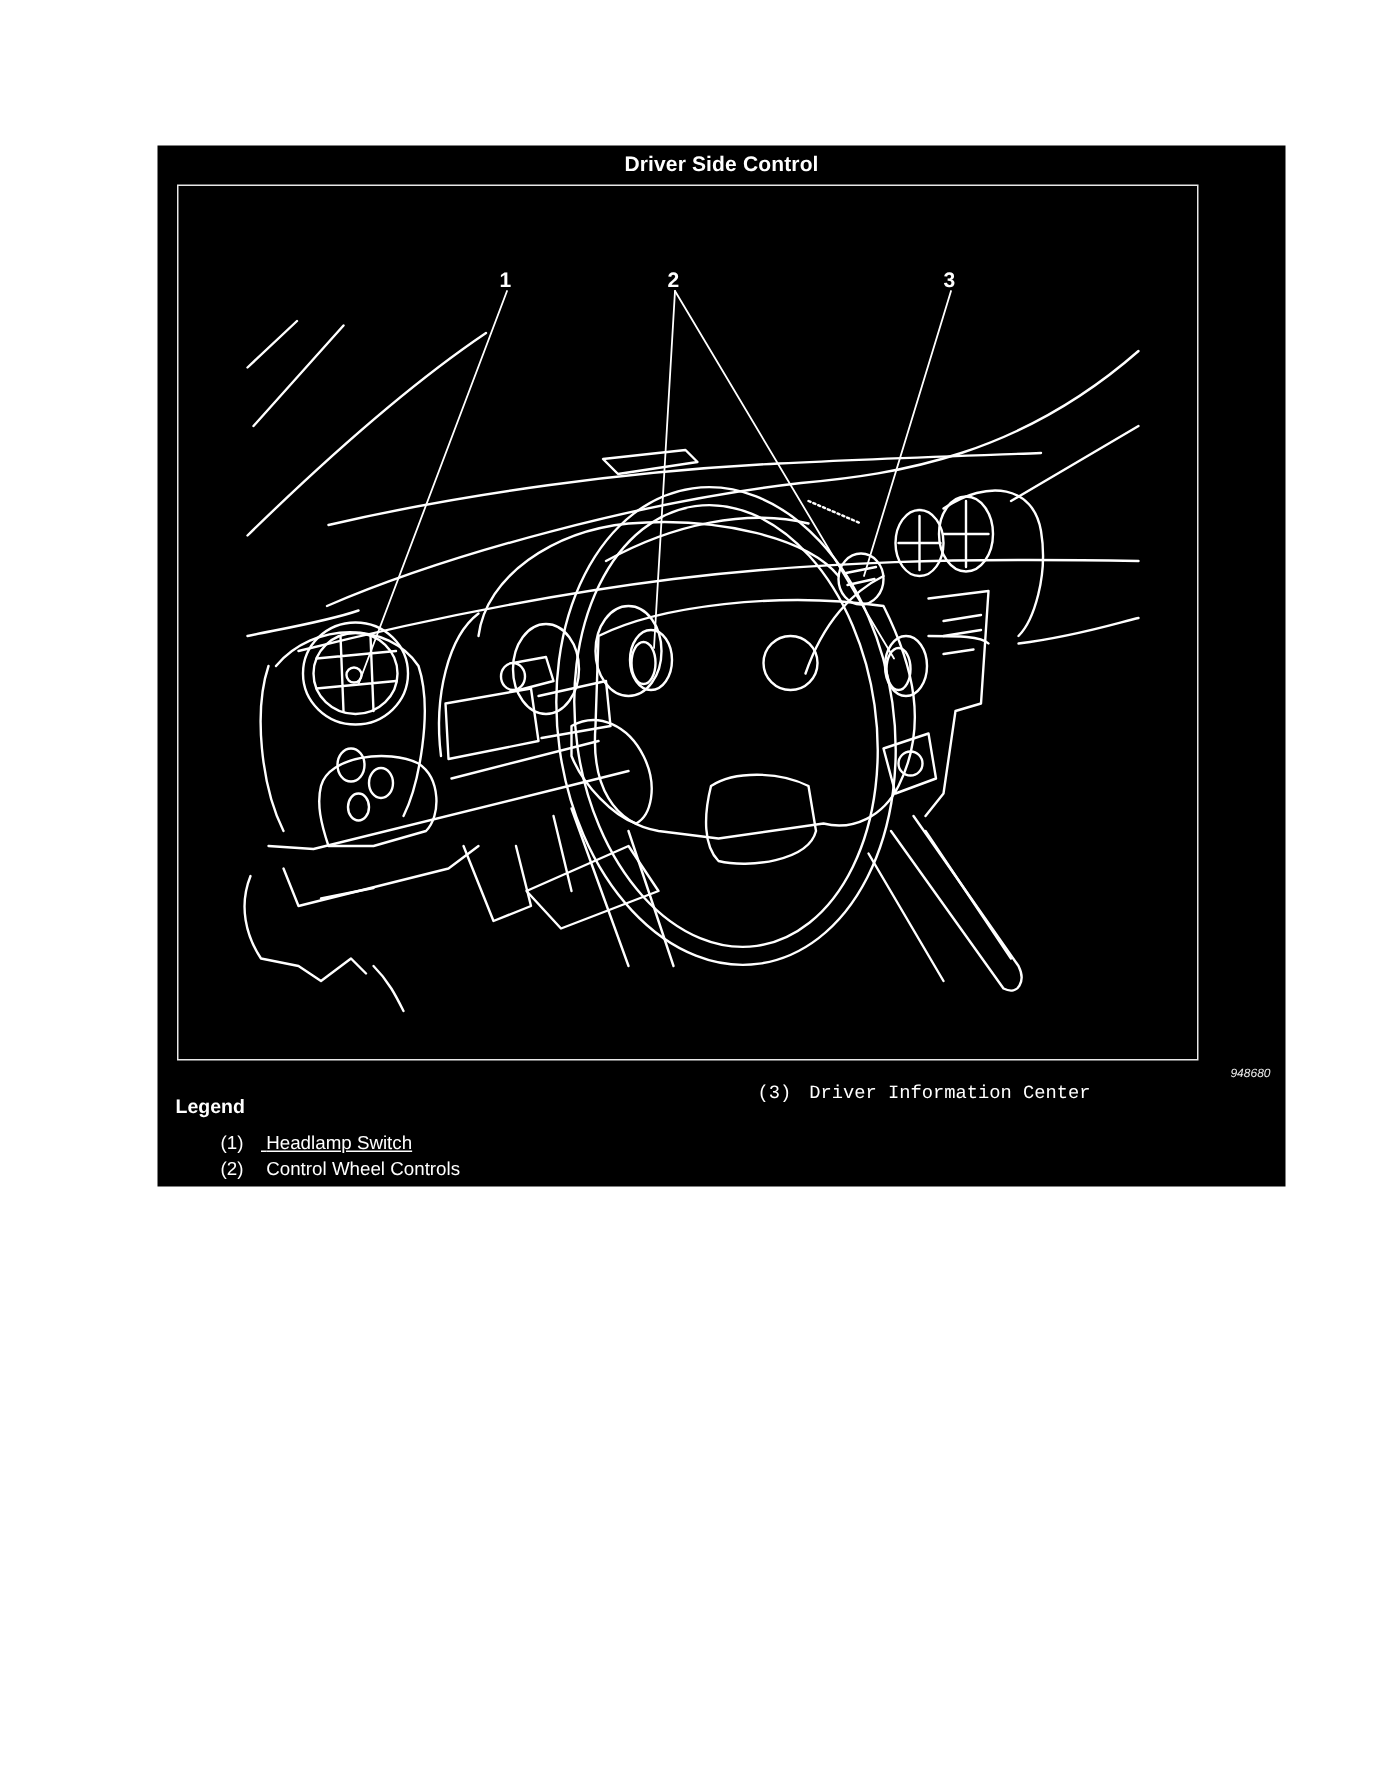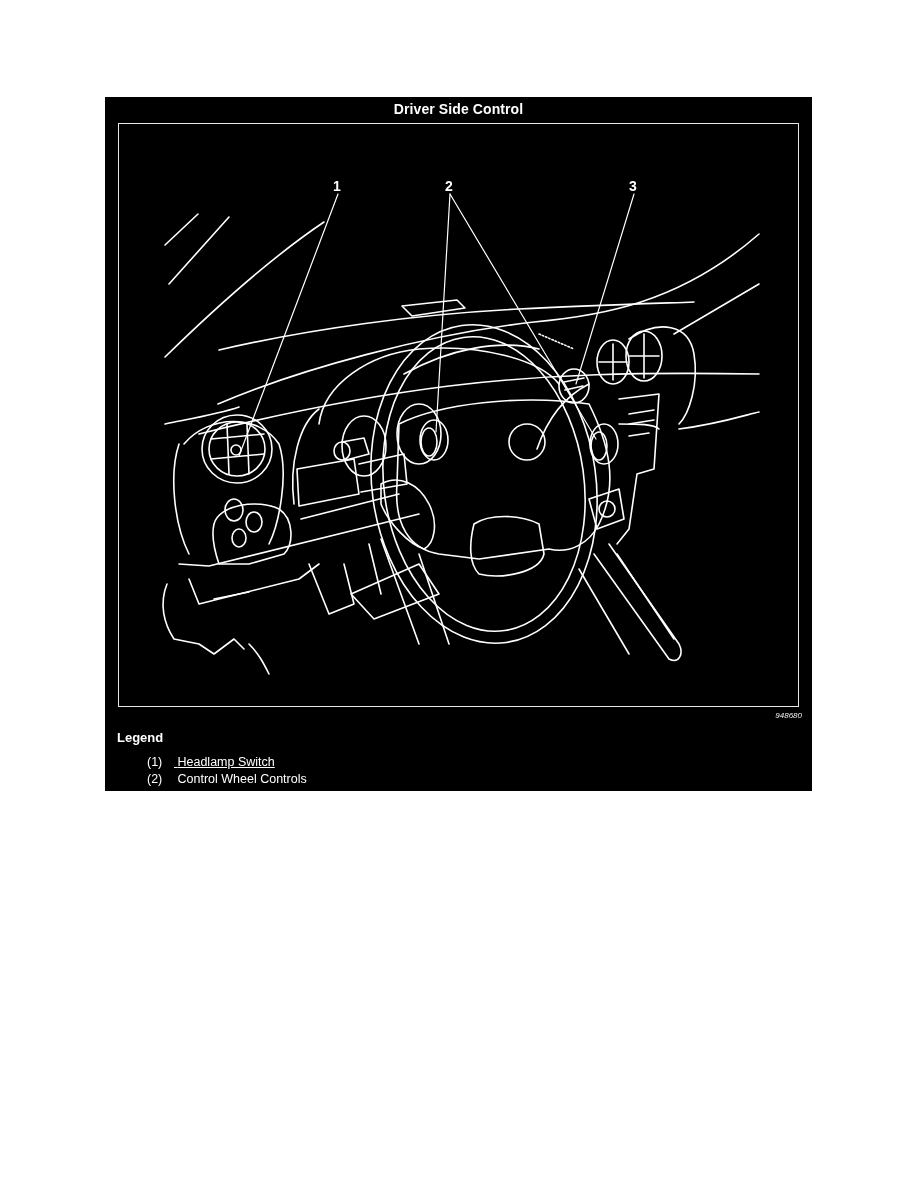--- a/index.html
+++ b/index.html
@@ -1,19 +1,19 @@
 <!DOCTYPE html>
 <html><head>
   <meta charset="utf-8">
   <style>
     html, body { margin: 0; padding: 0; background: #ffffff; }
     body { width: 918px; height: 1188px; position: relative; overflow: hidden;
            font-family: "Liberation Sans", sans-serif; }
     .panel { position: absolute; left: 105px; top: 97px; width: 707px; height: 694px;
-             background: #000000; color: #ffffff; }
+             background: #000000; color: #ffffff; padding-left: 45px; }
     .title { position: absolute; left: 0; right: 0; top: 4px; text-align: center;
              font-weight: bold; font-size: 14px; letter-spacing: 0.1px; }
     .frame { position: absolute; left: 13px; top: 26px; width: 681px; height: 584px;
              border: 1.5px solid #e8e8e8; box-sizing: border-box; }
     .frame svg { position: absolute; left: 0; top: 0; }
     .fig-id { position: absolute; right: 10px; top: 614px; font-size: 8px; font-style: italic; color: #f0f0f0; }
     .legend-title { position: absolute; left: 12px; top: 633px; font-weight: bold; font-size: 13px; }
     .legend-item { position: absolute; font-size: 12.5px; white-space: nowrap; }
     .legend-item .num { display: inline-block; width: 27px; }
     .callout { fill: #ffffff; font-family: "Liberation Sans", sans-serif; font-weight: bold; font-size: 14px; }
@@ -141,17 +141,17 @@
   <div class="legend-title">Legend</div>
 
   <div class="legend-item" style="left:42px; top:658px;text-decoration:underline;">
     <span class="num">(1)</span>
     <span>Headlamp Switch</span>
   </div>
   <div class="legend-item" style="left:42px; top:675px;">
     <span class="num">(2)</span>
     <span>Control Wheel Controls</span>
   </div>
-  <div class="legend-item" style="left:400px; top:692px;">
+  <div class="legend-item" style="left:400px; top:625px;font-family:Liberation Mono, monospace;">
     <span class="num">(3)</span>
     <span>Driver Information Center</span>
   </div>
 </div>
 
 </body></html>

